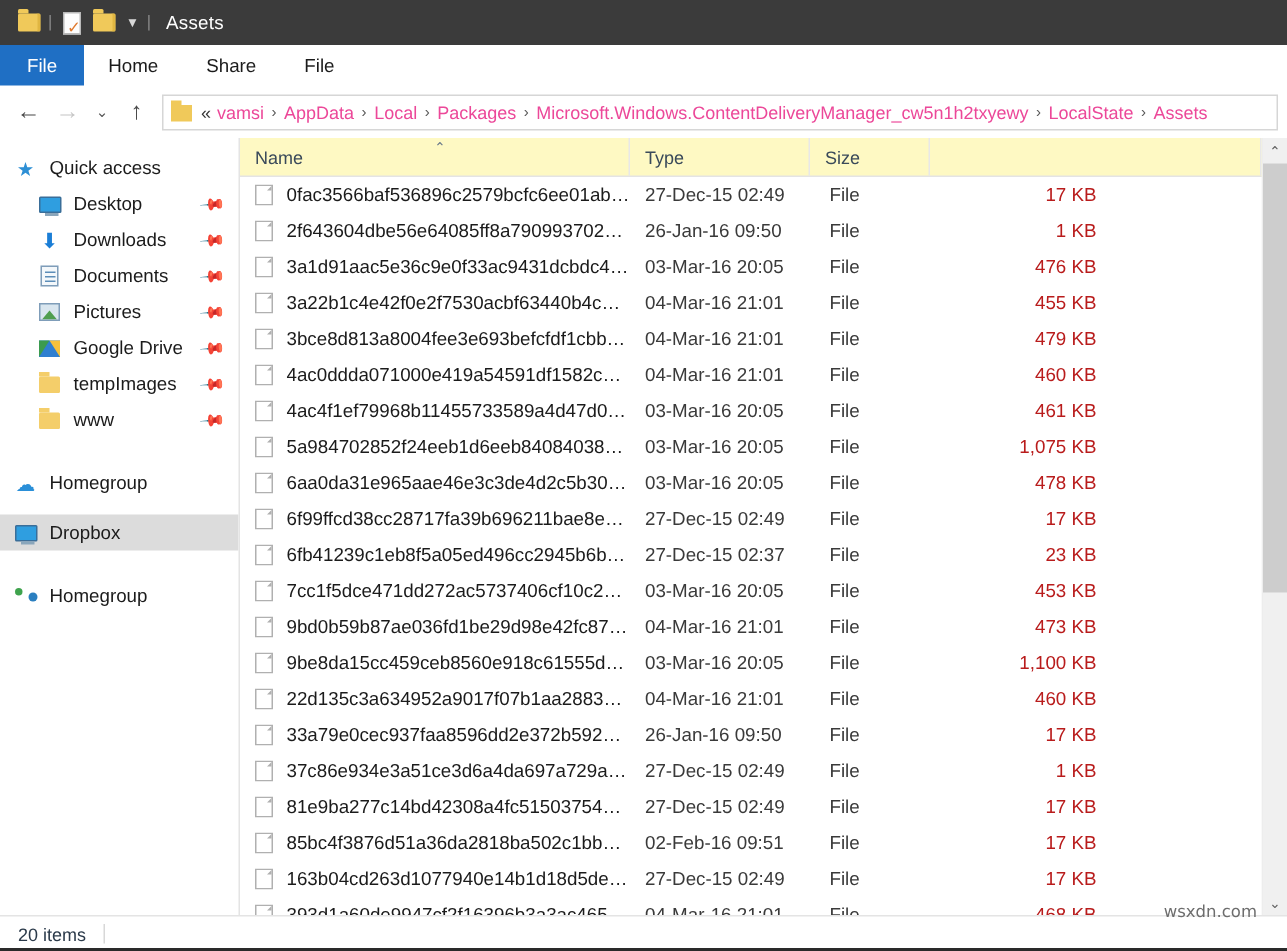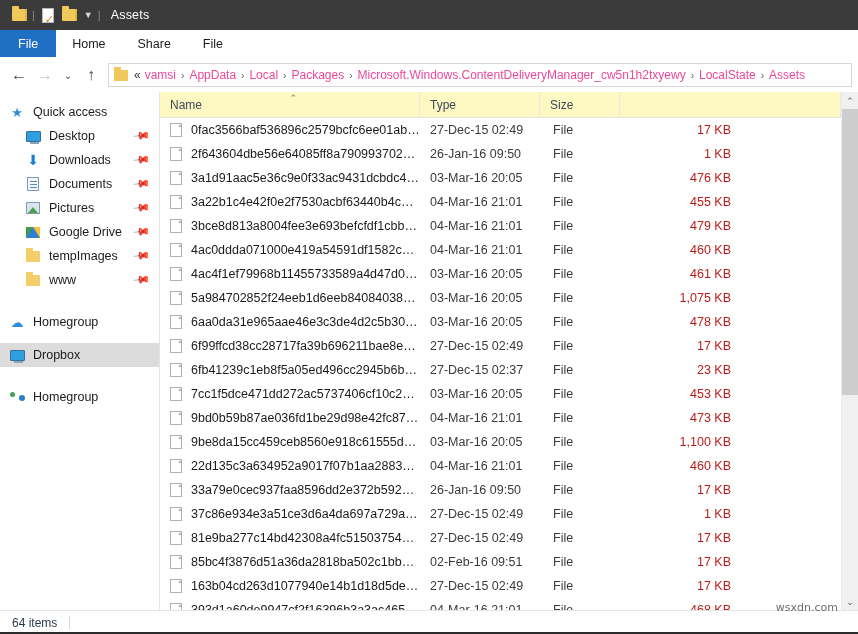--- a/index.html
+++ b/index.html
@@ -467,19 +467,19 @@
     <div class="scrollbar">
       <div class="sb-arrow">⌃</div>
       <div class="sb-track">
         <div class="sb-thumb"></div>
       </div>
       <div class="sb-arrow">⌄</div>
     </div>
   </div>
 
   <div class="statusbar">
-    <span class="status-text">64 items</span>
+    <span class="status-text">20 items</span>
     <span class="status-div"></span>
   </div>
 
   <div class="watermark">wsxdn.com</div>
   <div class="bottom-rule"></div>
 </div>
 
 </body></html>

